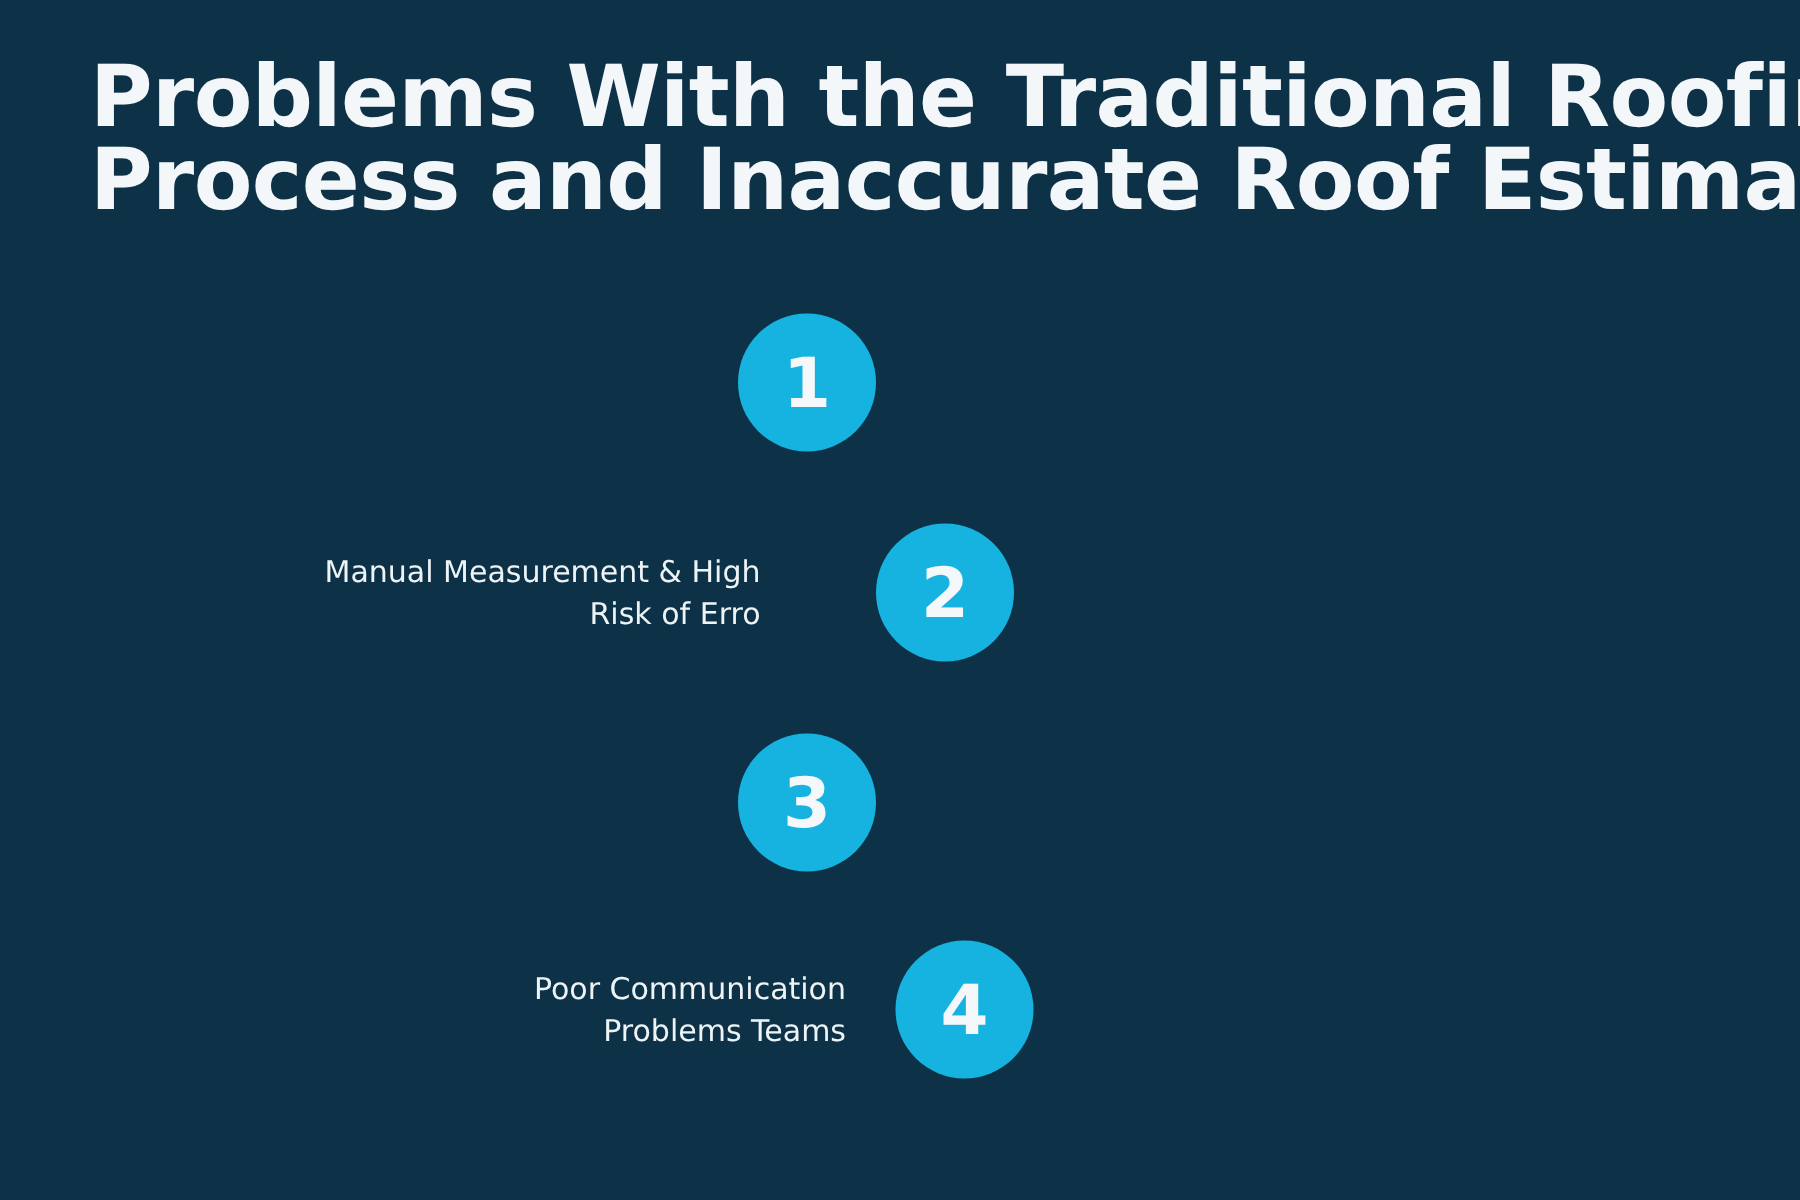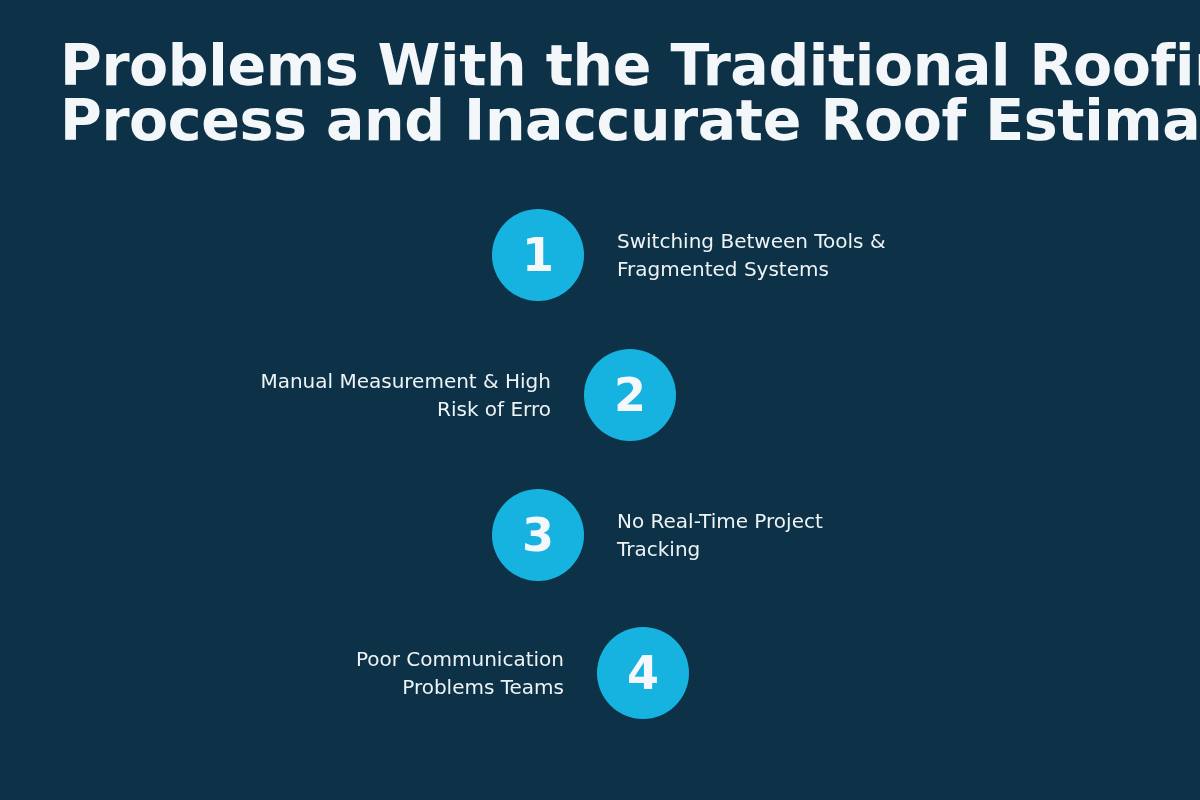--- a/index.html
+++ b/index.html
@@ -101,55 +101,51 @@
   
   #row-1 { top: 209px; }
   #row-2 { top: 349px; right: 616px; width: 0; }
   #row-3 { top: 489px; }
   #row-4 { top: 627px; right: 524px; width: 0; }
 
   
   .item-row.right-circle {
     width: auto;
   }
-  #row-2 { left: 150px; right: auto; width: 526px; }
+  #row-2 { left: 150px; right: auto; width: 526px; gap: 44px; }
   #row-4 { left: 150px; right: auto; width: 539px; }
 </style>
 </head>
 <body style="background: rgb(13, 50, 71);">
 
 <div class="slide" style="background: rgb(13, 50, 71);">
 
   <div class="title-block">
     <span class="title-line" style="color: rgb(244, 247, 249);">Problems With the Traditional Roofing</span>
     <span class="title-line" style="color: rgb(244, 247, 249);">Process and Inaccurate Roof Estimates</span>
   </div>
 
   <div class="item-row left-circle" id="row-1">
     <div class="badge" style="background: rgb(23, 179, 224);">
       <span class="badge-number" style="color: rgb(244, 248, 250);">1</span>
     </div>
-    <div class="item-text" style="color: rgb(238, 243, 246);">Switching Between Tools &amp;
-Fragmented Systems</div>
   </div>
 
   <div class="item-row right-circle" id="row-2">
     <div class="item-text" style="color: rgb(238, 243, 246);">Manual Measurement &amp; High
 Risk of Erro</div>
     <div class="badge" style="background: rgb(23, 179, 224);">
       <span class="badge-number" style="color: rgb(244, 248, 250);">2</span>
     </div>
   </div>
 
   <div class="item-row left-circle" id="row-3">
     <div class="badge" style="background: rgb(23, 179, 224);">
       <span class="badge-number" style="color: rgb(244, 248, 250);">3</span>
     </div>
-    <div class="item-text" style="color: rgb(238, 243, 246);">No Real-Time Project
-Tracking</div>
   </div>
 
   <div class="item-row right-circle" id="row-4">
     <div class="item-text" style="color: rgb(238, 243, 246);">Poor Communication
 Problems Teams</div>
     <div class="badge" style="background: rgb(23, 179, 224);">
       <span class="badge-number" style="color: rgb(244, 248, 250);">4</span>
     </div>
   </div>
 

